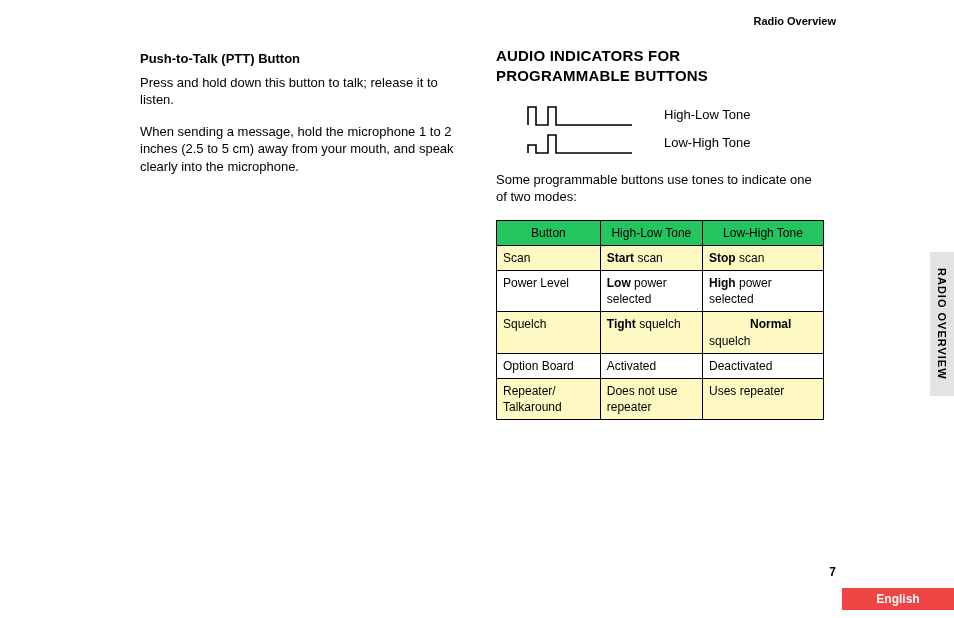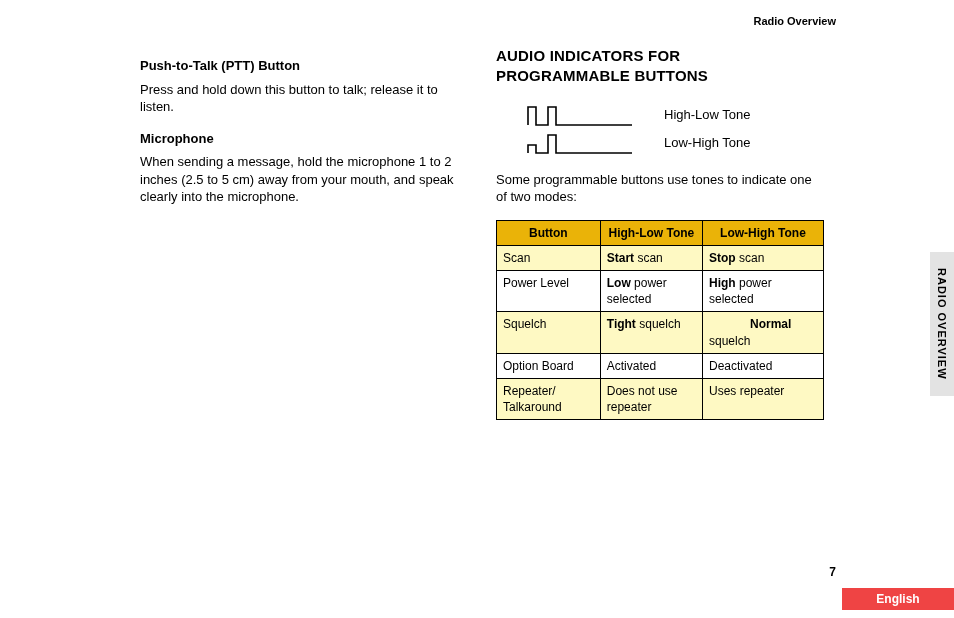--- a/index.html
+++ b/index.html
@@ -32,21 +32,21 @@
     top: 46px;
     left: 140px;
     display: flex;
     gap: 36px;
   }
   .col {
     width: 320px;
   }
   .h-sub {
     font-weight: bold;
-    margin: 11px 0 6px 0;
+    margin: 4px 0 6px 0;
   }
   p { margin: 0 0 14px 0; }
   .section-title {
     font-weight: bold;
     font-size: 15px;
     letter-spacing: 0.2px;
     margin: 0 0 14px 0;
   }
   .tone-block {
     display: flex;
@@ -62,23 +62,23 @@
     width: 328px;
     font-size: 12px;
   }
   table.tones th, table.tones td {
     border: 1px solid #000;
     padding: 4px 6px;
     text-align: left;
     vertical-align: top;
   }
   table.tones th {
-    font-weight: bold;
+    font-weight: normal;
     text-align: center;
-    background: #eab308;
+    background: #22c55e;
   }
   table.tones tr.shade td { background: #fef9c3; }
   .side-tab {
     position: absolute;
     right: 0;
     top: 252px;
     width: 24px;
     height: 144px;
     background: #e3e3e3;
     display: flex;
@@ -119,21 +119,20 @@
 <body>
 
 <div class="page">
 
   <div class="running-head">Radio Overview</div>
 
   <div class="columns">
     <div class="col">
       <p class="h-sub">Push-to-Talk (PTT) Button</p>
       <p>Press and hold down this button to talk; release it to listen.</p>
-      <p class="h-sub">Microphone</p>
       <p>When sending a message, hold the microphone 1 to 2 inches (2.5 to 5 cm) away from your mouth, and speak clearly into the microphone.</p>
     </div>
 
     <div class="col">
       <p class="section-title">AUDIO INDICATORS FOR PROGRAMMABLE BUTTONS</p>
 
       <div class="tone-area">
         <div class="tone-block">
           <svg width="110" height="24">
             <polyline points="2,22 2,4 10,4 10,22 22,22 22,4 30,4 30,22 106,22" fill="none" stroke="#000" stroke-width="1.6"></polyline>

